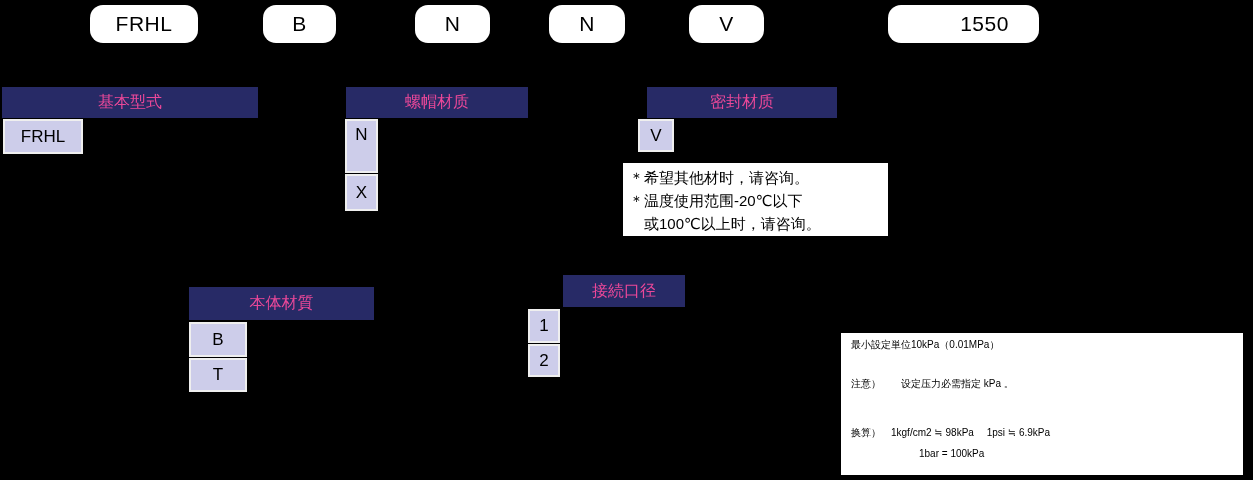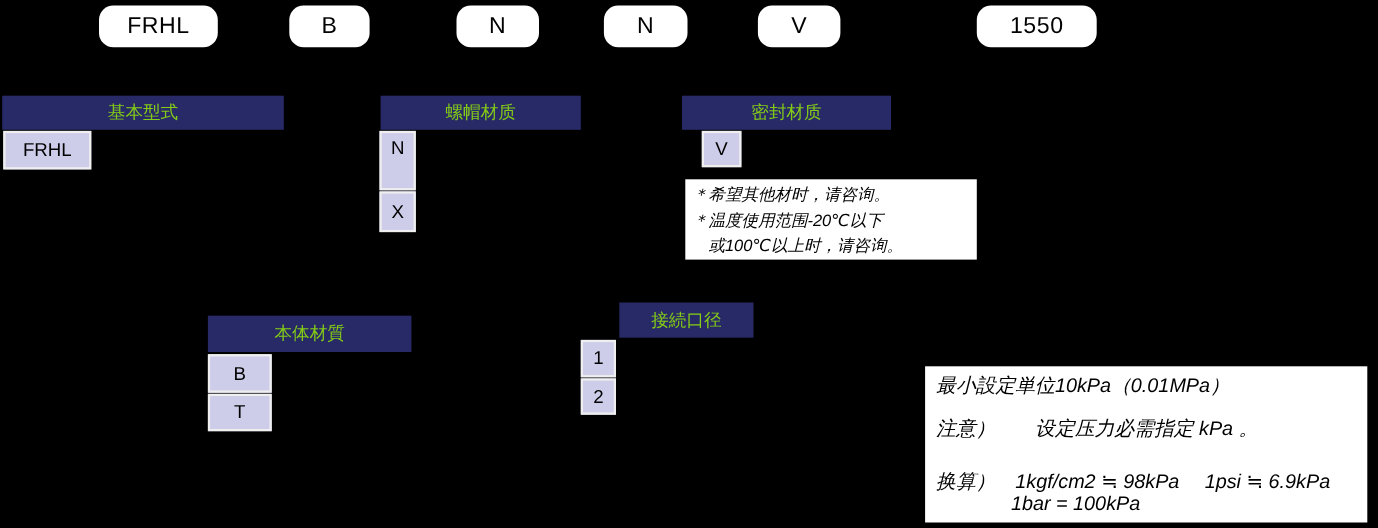--- a/index.html
+++ b/index.html
@@ -5,70 +5,70 @@
   html,body{margin:0;padding:0;background:#000;}
   body{font-family:"Liberation Sans","DejaVu Sans",sans-serif;}
   .canvas{position:relative;width:1253px;height:480px;background:#000;overflow:hidden;}
 
   
   .pill{position:absolute;top:5px;height:38px;background:#ffffff;border-radius:13px;
         color:#000;display:flex;align-items:center;justify-content:center;
         font-size:21px;letter-spacing:.5px;}
 
   
-  .hdr{position:absolute;background:#272a66;color:#84cc16;font-size:16px;
+  .hdr{position:absolute;background:#272a66;color:#ec4899;font-size:16px;
        display:flex;align-items:center;justify-content:center;text-align:center;}
 
   
   .cell{position:absolute;background:#cdcdea;border:2px solid #efefef;color:#000;
         font-size:17px;display:flex;align-items:center;justify-content:center;
         box-sizing:border-box;}
   .cell.top-align{align-items:flex-start;padding-top:4px;}
 
   
   .notebox{position:absolute;background:#ffffff;color:#000;box-sizing:border-box;}
   .notebox .ln{position:absolute;white-space:pre;}
   .seal-note{font-size:15px;padding:3px 6px;line-height:23px;}
-  .seal-note div{white-space:pre;font-style:italic;}
+  .seal-note div{white-space:pre;}
 </style>
 </head>
 <body>
 
 <div class="canvas">
 
   <div class="pill" style="left:90px;width:108px;">FRHL</div>
   <div class="pill" style="left:263px;width:73px;">B</div>
   <div class="pill" style="left:415px;width:75px;">N</div>
   <div class="pill" style="left:549px;width:76px;">N</div>
   <div class="pill" style="left:689px;width:75px;">V</div>
-  <div class="pill" style="left:888px;width:109px;">1550</div>
+  <div class="pill" style="left:888px;width:109px;padding-left:42px;">1550</div>
 
   <div class="hdr" style="left:2px;top:87px;width:256px;height:31px;">基本型式</div>
   <div class="cell" style="left:3px;top:119px;width:80px;height:35px;">FRHL</div>
 
   <div class="hdr" style="left:346px;top:87px;width:182px;height:31px;">螺帽材质</div>
   <div class="cell top-align" style="left:345px;top:119px;width:33px;height:54px;">N</div>
   <div class="cell" style="left:345px;top:174px;width:33px;height:37px;">X</div>
 
-  <div class="hdr" style="left:620px;top:87px;width:190px;height:31px;">密封材质</div>
+  <div class="hdr" style="left:647px;top:87px;width:190px;height:31px;">密封材质</div>
   <div class="cell" style="left:638px;top:119px;width:36px;height:33px;">V</div>
   <div class="notebox seal-note" style="left:623px;top:163px;width:265px;height:73px;">
     <div>＊希望其他材时，请咨询。</div>
     <div>＊温度使用范围-20℃以下</div>
     <div>　或100℃以上时，请咨询。</div>
   </div>
 
   <div class="hdr" style="left:189px;top:287px;width:185px;height:33px;">本体材質</div>
   <div class="cell" style="left:189px;top:322px;width:58px;height:35px;">B</div>
   <div class="cell" style="left:189px;top:358px;width:58px;height:34px;">T</div>
 
   <div class="hdr" style="left:528px;top:275px;width:122px;height:32px;margin-left:35px;">接続口径</div>
   <div class="cell" style="left:528px;top:309px;width:32px;height:34px;">1</div>
   <div class="cell" style="left:528px;top:344px;width:32px;height:33px;">2</div>
 
-  <div class="notebox" style="left:841px;top:333px;width:402px;height:142px;font-size:18px;font-style:italic;">
+  <div class="notebox" style="left:841px;top:333px;width:402px;height:142px;font-size:10px;">
     <div class="ln" style="left:10px;top:5px;">最小設定単位10kPa（0.01MPa）</div>
     <div class="ln" style="left:10px;top:44px;text-align:right;">注意）　　设定压力必需指定 kPa 。</div>
     <div class="ln" style="left:10px;top:93px;">换算）　1kgf/cm2 ≒ 98kPa　 1psi ≒ 6.9kPa</div>
     <div class="ln" style="left:78px;top:115px;">1bar = 100kPa</div>
   </div>
 
 </div>
 
 </body></html>

